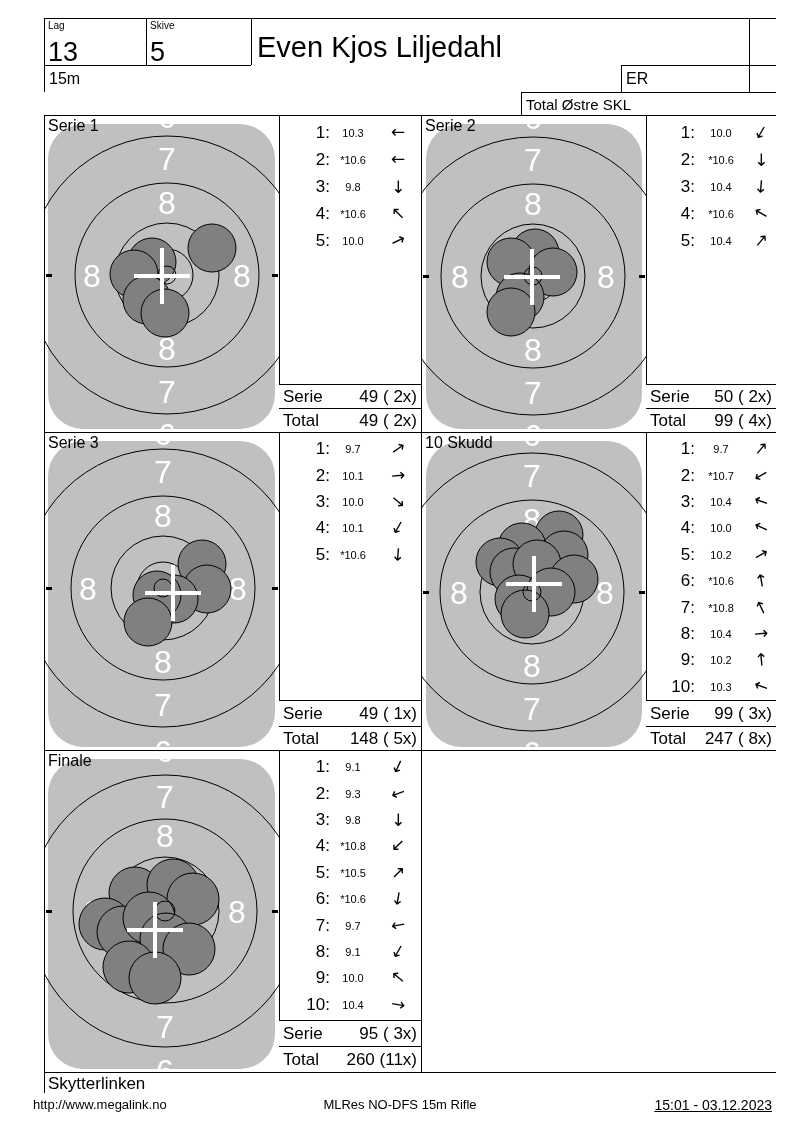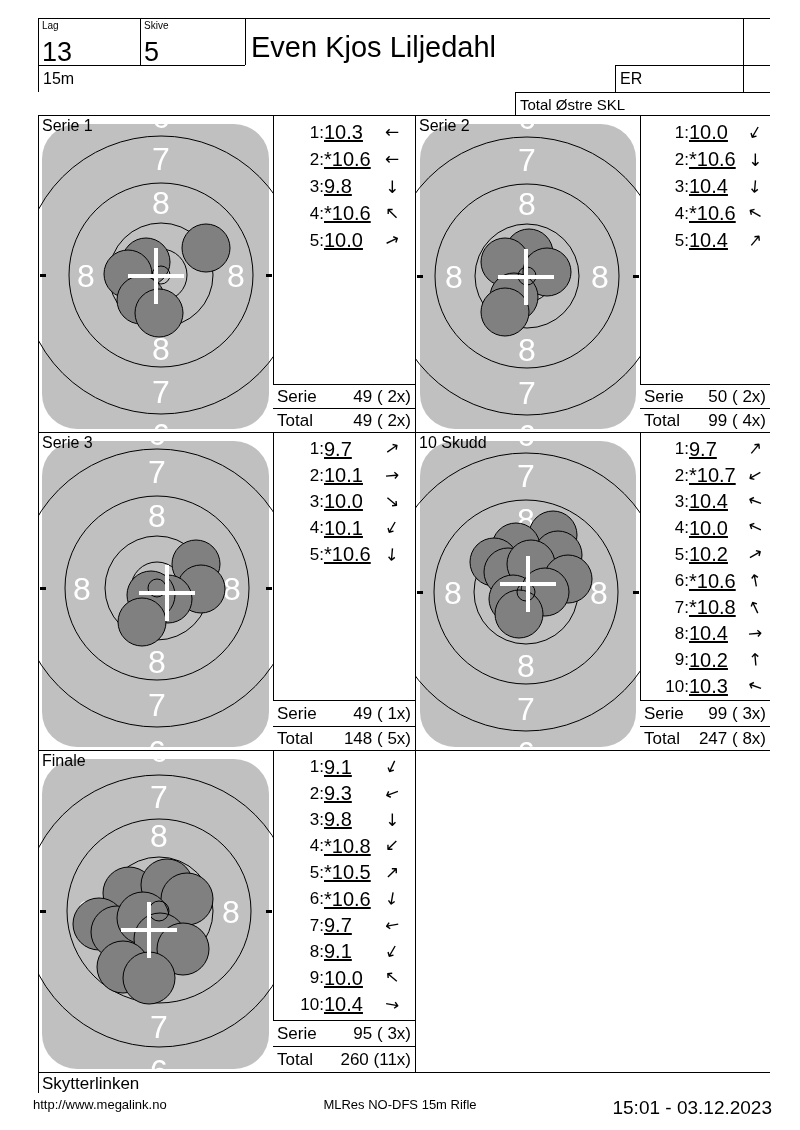--- a/index.html
+++ b/index.html
@@ -1,44 +1,44 @@
 <!DOCTYPE html>
 <html><head>
 <meta charset="utf-8">
 <style>
   * { margin:0; padding:0; box-sizing:border-box; }
   html,body { background:#fff; }
   body { width:800px; height:1130px; font-family:"Liberation Sans",sans-serif; color:#000; position:relative; }
   .page { position:relative; width:800px; height:1130px; background:#fff; overflow:hidden; }
-  .table { position:absolute; left:38px; top:18px; width:598px; height:1075px;
+  .table { position:absolute; left:44px; top:18px; width:598px; height:1075px;
            border-right:1px solid #000; border-bottom:1px solid #000; }
   .cell { position:absolute; border-left:1px solid #000; border-top:1px solid #000; overflow:hidden; background:#fff; }
   .lab { font-size:10px; line-height:11px; padding:1px 0 0 3px; }
   .big { font-size:27px; line-height:28px; padding:7px 0 0 3px; }
   .name { font-size:29px; padding:12px 0 0 5px; white-space:nowrap; }
   .mid { font-size:16px; padding:4px 0 0 4px; white-space:nowrap; }
   .sm  { font-size:15px; padding:3px 0 0 4px; white-space:nowrap; }
   .ttl { position:absolute; left:3px; top:1px; font-size:16px; z-index:3; }
   svg.tgt { position:absolute; left:0; top:0; z-index:1; }
   .shots { position:absolute; left:0; top:3px; right:0; }
   .srow { display:flex; align-items:center; }
   .h27 .srow { height:27px; }
   .h26 .srow { height:26.4px; }
   .srow .n { width:50px; text-align:right; font-size:17px; }
-  .srow .v { width:46px; text-align:left; font-size:20px;text-decoration:underline; }
+  .srow .v { width:46px; text-align:center; font-size:11px; }
   .srow .a { flex:1; text-align:center; }
   .list-r .srow .n { width:48px; }
   .list-r .srow .v { width:52px; }
   .a span { display:inline-block; font-size:17px; font-family:"DejaVu Sans",sans-serif; line-height:17px; }
   .sub { position:absolute; border-top:1px solid #000; display:flex; justify-content:space-between;
          align-items:center; padding:0 4px; font-size:17px; background:#fff; z-index:2; }
   .sky { font-size:17px; padding:1px 0 0 3px; }
   .furl { position:absolute; left:33px; top:1097px; font-size:13px; }
   .fcen { position:absolute; left:0; right:0; top:1097px; text-align:center; font-size:13px; }
-  .frgt { position:absolute; right:28px; top:1097px; font-size:19px; }
+  .frgt { position:absolute; right:28px; top:1097px; font-size:14px;text-decoration:underline; }
 </style>
 </head>
 <body>
 
 <div class="page">
   <div class="table">
 
     <div class="cell" style="left:0;top:0;width:102px;height:47px">
       <div class="lab">Lag</div>
       <div class="big">13</div>

